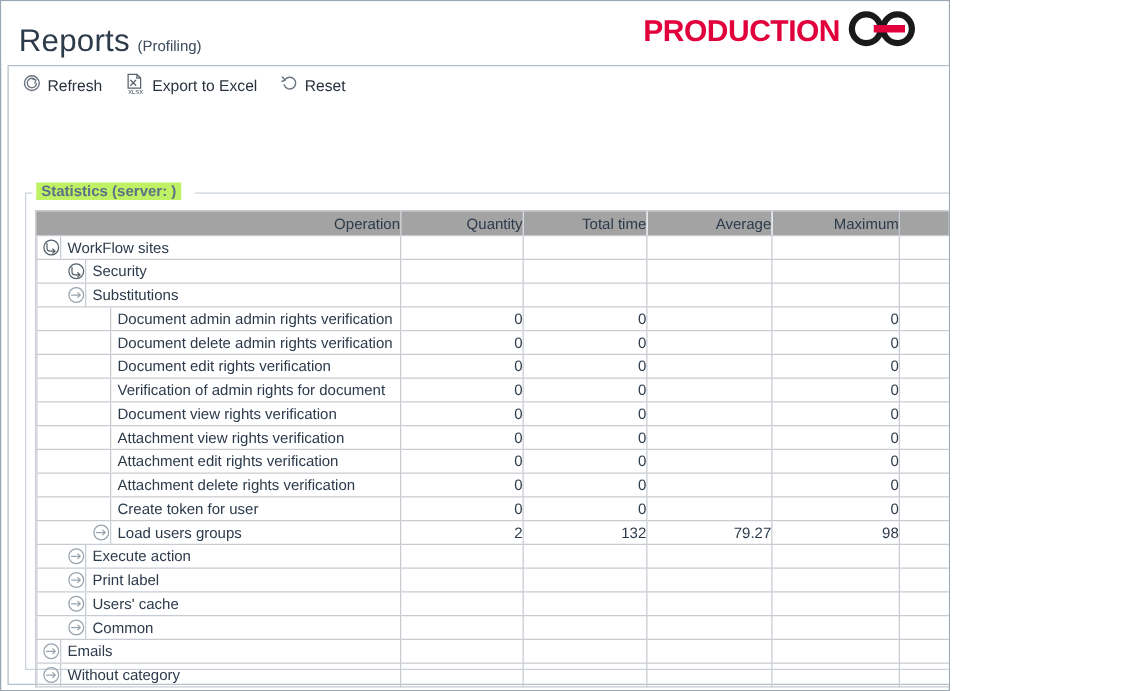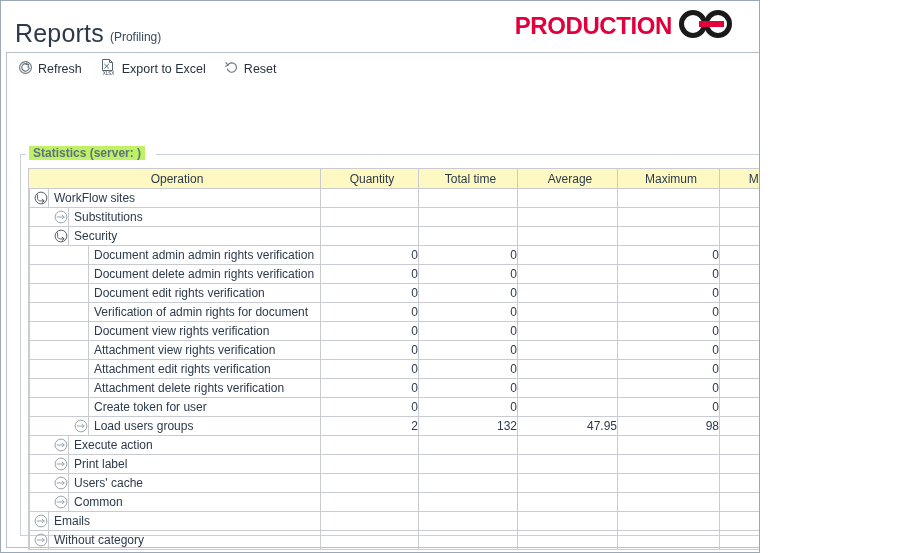--- a/index.html
+++ b/index.html
@@ -154,22 +154,22 @@
   table.grid td {
     border: 1px solid #c8ccd2;
     padding: 0;
     height: 19px;
     box-sizing: border-box;
     overflow: hidden;
     white-space: nowrap;
     font-weight: 400;
   }
   table.grid thead th {
-    background: #fef9c3;
-    text-align: center;
+    background: #a3a3a3;
+    text-align: right;
     height: 20px;
     color: #2c3a4b;
     padding-left: 5px;
     margin-top: 47px;
   }
   td.num {
     text-align: right;
     padding-right: 5px;
   }
 
@@ -321,59 +321,59 @@
                 <td class="num"></td>
                 <td class="num"></td>
                 <td class="num"></td>
               </tr>
               <tr>
                 <td class="op">
                   <div class="op-inner">
                     <span class="tw-spacer" style="width: 24px;"></span>
                     <span class="tw-toggle">
                       <svg width="14" height="14" viewBox="0 0 14 14">
-                        <circle cx="7" cy="7" r="5.9" fill="none" stroke="#9aa3ad" stroke-width="1"></circle>
-                        <path fill="none" stroke="#9aa3ad" stroke-width="1" stroke-linecap="round" stroke-linejoin="round" d="M3.2 7 L10 7 M8.2 5.1 L10.2 7 L8.2 8.9"></path>
-                      </svg>
-                    </span>
-                    <div class="op-cellbox">
-                      <span class="op-text">Substitutions</span>
-                    </div>
-                  </div>
-                </td>
-                <td class="num"></td>
-                <td class="num"></td>
-                <td class="num"></td>
-                <td class="num"></td>
-                <td class="num"></td>
-              </tr>
-              <tr>
-                <td class="op">
-                  <div class="op-inner">
-                    <span class="tw-spacer" style="width: 24px;"></span>
-                    <span class="tw-toggle">
-                      <svg width="14" height="14" viewBox="0 0 14 14">
                         <circle cx="7" cy="7" r="5.9" fill="none" stroke="#55606c" stroke-width="1"></circle>
                         <path fill="none" stroke="#55606c" stroke-width="1" stroke-linecap="round" stroke-linejoin="round" d="M3.6 3.9 L3.6 7.6 C3.6 9.1 5 9.9 6.4 9.9 L9.9 9.9 M8.2 8.2 L10.1 9.9 L8.2 11.5"></path>
                       </svg>
                     </span>
                     <div class="op-cellbox">
                       <span class="op-text">Security</span>
                     </div>
                   </div>
                 </td>
                 <td class="num"></td>
                 <td class="num"></td>
                 <td class="num"></td>
                 <td class="num"></td>
                 <td class="num"></td>
               </tr>
               <tr>
                 <td class="op">
                   <div class="op-inner">
+                    <span class="tw-spacer" style="width: 24px;"></span>
+                    <span class="tw-toggle">
+                      <svg width="14" height="14" viewBox="0 0 14 14">
+                        <circle cx="7" cy="7" r="5.9" fill="none" stroke="#9aa3ad" stroke-width="1"></circle>
+                        <path fill="none" stroke="#9aa3ad" stroke-width="1" stroke-linecap="round" stroke-linejoin="round" d="M3.2 7 L10 7 M8.2 5.1 L10.2 7 L8.2 8.9"></path>
+                      </svg>
+                    </span>
+                    <div class="op-cellbox">
+                      <span class="op-text">Substitutions</span>
+                    </div>
+                  </div>
+                </td>
+                <td class="num"></td>
+                <td class="num"></td>
+                <td class="num"></td>
+                <td class="num"></td>
+                <td class="num"></td>
+              </tr>
+              <tr>
+                <td class="op">
+                  <div class="op-inner">
                     <span class="tw-spacer" style="width: 44px;"></span>
                     <span class="tw-toggle"></span>
                     <div class="op-cellbox">
                       <span class="op-text">Document admin admin rights verification</span>
                     </div>
                   </div>
                 </td>
                 <td class="num">0</td>
                 <td class="num">0</td>
                 <td class="num"></td>
@@ -518,21 +518,21 @@
                         <path fill="none" stroke="#9aa3ad" stroke-width="1" stroke-linecap="round" stroke-linejoin="round" d="M3.2 7 L10 7 M8.2 5.1 L10.2 7 L8.2 8.9"></path>
                       </svg>
                     </span>
                     <div class="op-cellbox">
                       <span class="op-text">Load users groups</span>
                     </div>
                   </div>
                 </td>
                 <td class="num">2</td>
                 <td class="num">132</td>
-                <td class="num">47.95</td>
+                <td class="num">79.27</td>
                 <td class="num">98</td>
                 <td class="num">34</td>
               </tr>
               <tr>
                 <td class="op">
                   <div class="op-inner">
                     <span class="tw-spacer" style="width: 24px;"></span>
                     <span class="tw-toggle">
                       <svg width="14" height="14" viewBox="0 0 14 14">
                         <circle cx="7" cy="7" r="5.9" fill="none" stroke="#9aa3ad" stroke-width="1"></circle>

